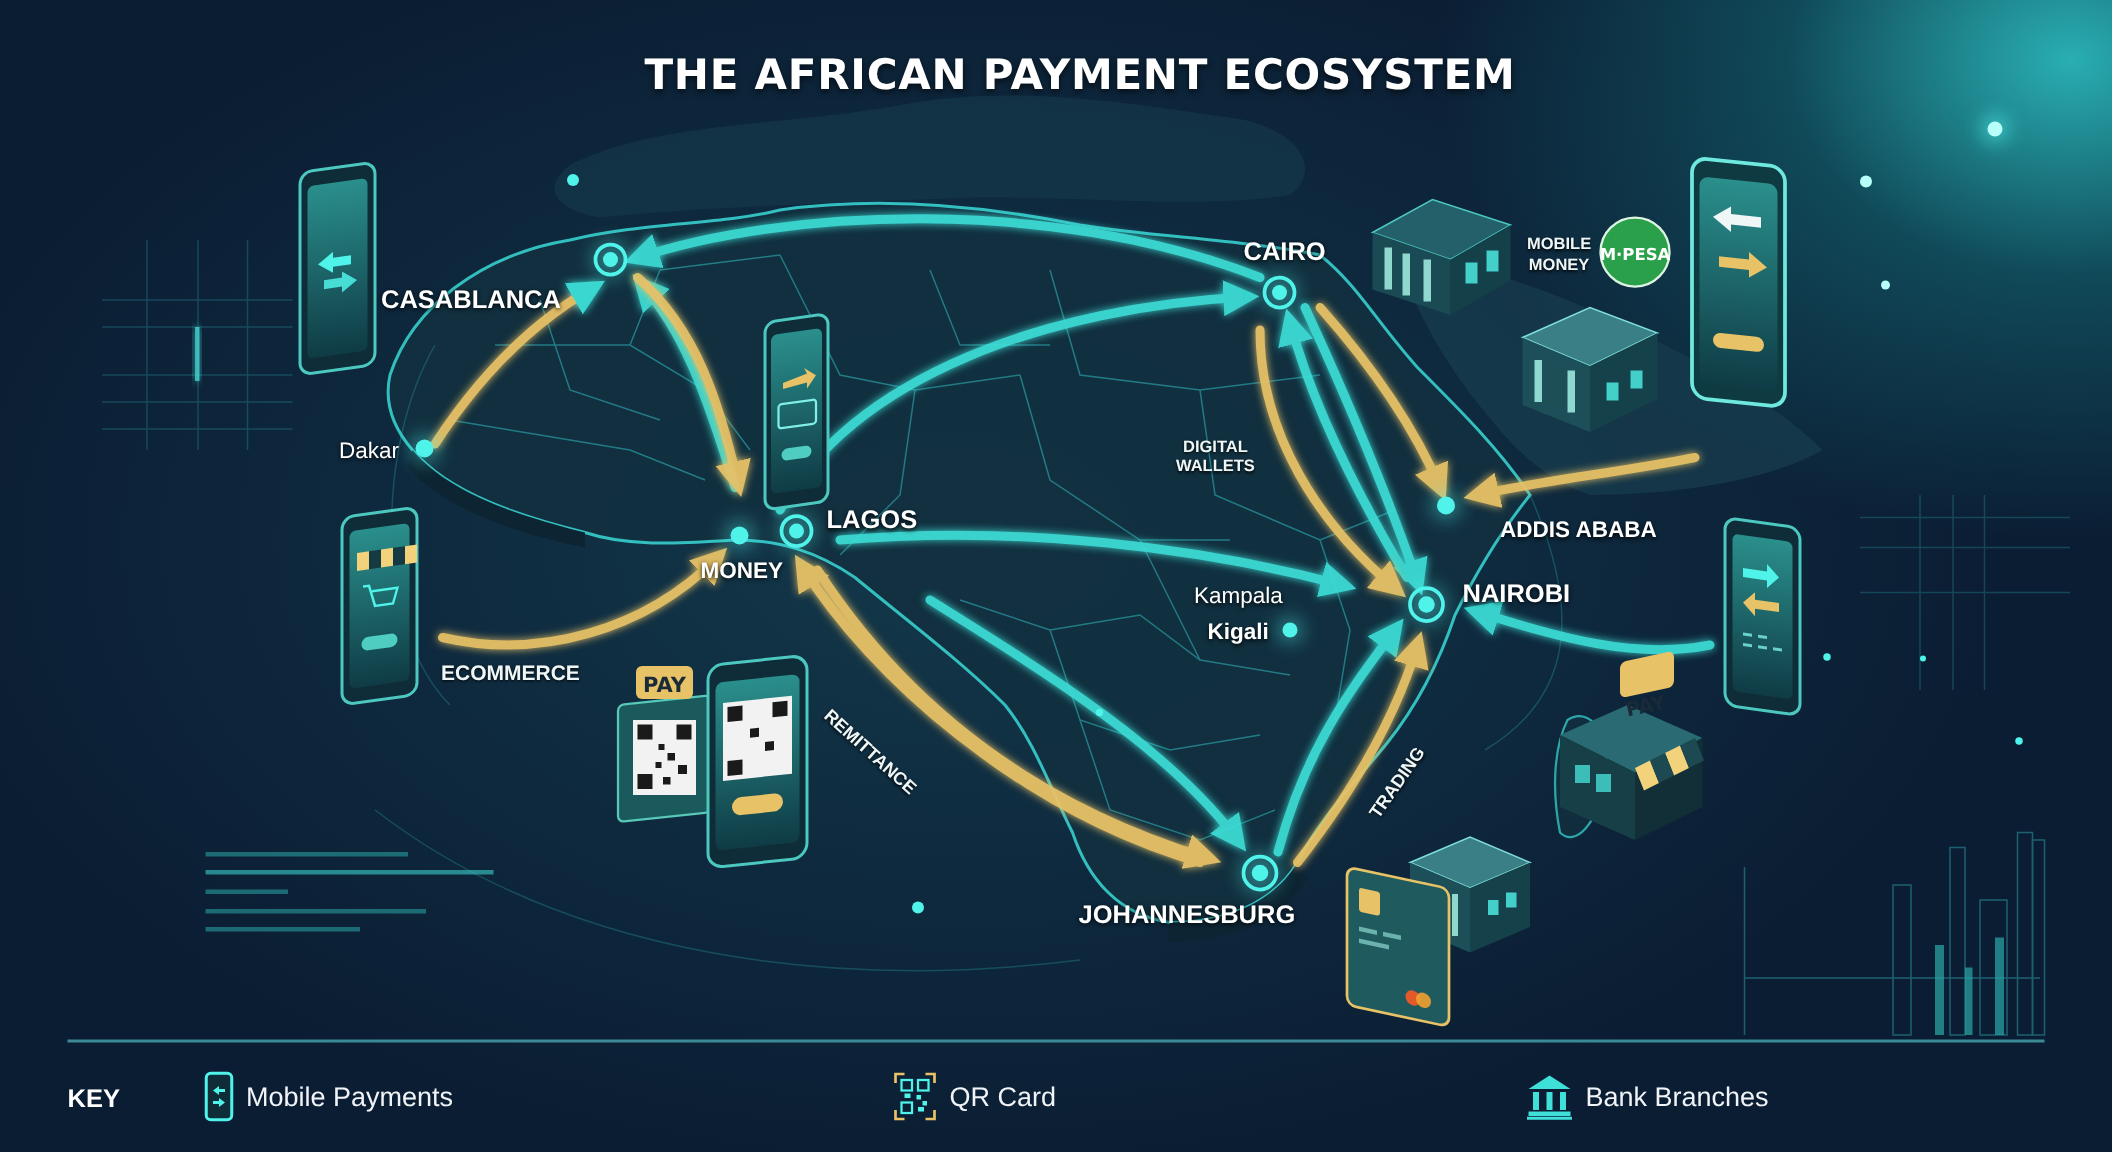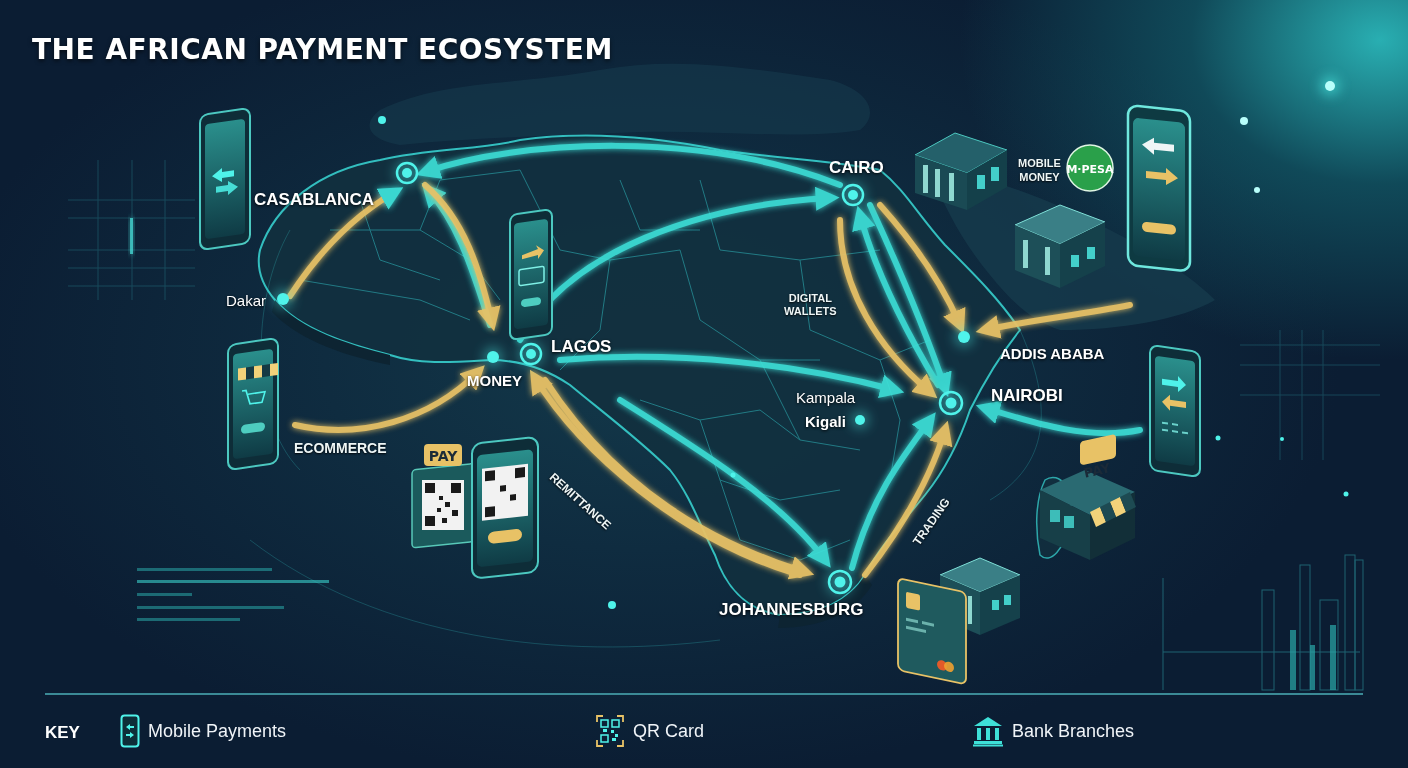--- a/index.html
+++ b/index.html
@@ -7,21 +7,21 @@
   body { position: relative; font-family: "Liberation Sans", sans-serif; color: #fff; }
   .bg {
     position: absolute; inset: 0;
     background:
       radial-gradient(ellipse 420px 320px at 1380px 40px, rgba(46,200,200,0.85), rgba(20,110,120,0.55) 45%, rgba(10,40,60,0) 100%),
       radial-gradient(ellipse 700px 420px at 640px 360px, #13394a 0%, #0f2c40 45%, #0b1d33 100%),
       #0a1a2e;
   }
   svg.scene { position: absolute; left: 0; top: 0; }
   .title {
-    position: absolute; left: 0; width: 1408px; top: 33px; text-align: left;
+    position: absolute; left: 0; width: 1408px; top: 33px; text-align: center;
     font-family: "DejaVu Sans", sans-serif; font-weight: bold; font-size: 28px; letter-spacing: 0.5px;
     color: #ffffff; text-shadow: 0 2px 4px rgba(0,0,0,0.6); padding-left: 32px;
   }
   .city { position: absolute; font-weight: bold; color: #ffffff; text-shadow: 0 1px 3px rgba(0,0,0,0.9); white-space: nowrap; }
   .city.major { font-size: 17px; }
   .city.minor { font-size: 15px; font-weight: normal; }
   .flow-label { position: absolute; font-weight: bold; font-size: 12px; color: #eef6f6; text-shadow: 0 1px 2px rgba(0,0,0,0.9); white-space: nowrap; text-align: center; line-height: 15px; }
   .flow-label.big { font-size: 14px; }
   .key-line { position: absolute; left: 45px; top: 693px; width: 1318px; height: 2px; background: #3b8a96; }
   .key { position: absolute; left: 0; top: 705px; height: 50px; width: 1216px; }
@@ -362,42 +362,42 @@
 </svg>
 
 <div class="title">THE AFRICAN PAYMENT ECOSYSTEM</div>
 
 <div class="city major" style="left:254px; top:164px;margin-top:26px;">CASABLANCA</div>
 <div class="city major" style="left:829px; top:158px;">CAIRO</div>
 <div class="city minor" style="left:226px; top:292px;">Dakar</div>
 <div class="city major" style="left:467px; top:372px; font-size:15px;">MONEY</div>
 <div class="city major" style="left:551px; top:337px;">LAGOS</div>
 <div class="city major" style="left:977px; top:345px; font-size:15px;margin-left:23px;">ADDIS ABABA</div>
-<div class="city major" style="left:975px; top:386px;margin-left:16px;">NAIROBI</div>
+<div class="city major" style="left:975px; top:386px;">NAIROBI</div>
 <div class="city minor" style="left:796px; top:389px;">Kampala</div>
 <div class="city minor" style="left:805px; top:413px;font-weight:bold;">Kigali</div>
 <div class="city major" style="left:719px; top:600px;">JOHANNESBURG</div>
 
 <div class="flow-label" style="left:784px; top:292px; font-size:11px; line-height:13px;">
   <div>DIGITAL</div>
   <div>WALLETS</div>
 </div>
 <div class="flow-label big" style="left:294px; top:441px;">ECOMMERCE</div>
 <div class="flow-label" style="left:556px; top:470px; transform: rotate(42deg); transform-origin: left top;">REMITTANCE</div>
 <div class="flow-label" style="left:910px; top:540px; transform: rotate(-55deg); transform-origin: left top;">TRADING</div>
 <div class="flow-label" style="left:1018px; top:156px; font-size:11px; line-height:14px;">
   <div>MOBILE</div>
   <div>MONEY</div>
 </div>
 
 <div class="key-line"></div>
 <div class="key">
   <div class="key-title">KEY</div>
 
-  <div class="key-item" style="left:120px;">
+  <div class="key-item" style="left:136px;">
     <svg width="20" height="34" viewBox="0 0 20 34">
       <rect x="1.5" y="1.5" width="17" height="31" rx="3" fill="#0e2d38" stroke="#4ff3ea" stroke-width="2"></rect>
       <path d="M6,13 L10,10 L10,12 L14,12 L14,14 L10,14 L10,16 z" fill="#4ff3ea"></path>
       <path d="M14,21 L10,24 L10,22 L6,22 L6,20 L10,20 L10,18 z" fill="#4ff3ea"></path>
     </svg>
     <span class="lbl">Mobile Payments</span>
   </div>
 
 
   <div class="key-item" style="left:595px;">
@@ -408,21 +408,21 @@
       <rect x="6" y="21" width="7" height="7" fill="none" stroke="#4ff3ea" stroke-width="1.5"></rect>
       <rect x="16" y="16" width="3" height="3" fill="#4ff3ea"></rect>
         <rect x="20" y="20" width="3" height="3" fill="#4ff3ea"></rect>
       <rect x="17" y="24" width="4" height="3" fill="#4ff3ea"></rect>
         <rect x="8" y="15" width="4" height="3" fill="#4ff3ea"></rect>
     </svg>
     <span class="lbl">QR Card</span>
   </div>
 
 
-  <div class="key-item" style="left:972px;justify-content:flex-end;">
+  <div class="key-item" style="left:1017px;justify-content:flex-end;">
     <svg width="32" height="32" viewBox="0 0 32 32">
       <path d="M16,2 L30,11 L2,11 z" fill="#3ee0d8"></path>
       <rect x="5" y="13" width="4" height="12" fill="#3ee0d8"></rect>
       <rect x="14" y="13" width="4" height="12" fill="#3ee0d8"></rect>
       <rect x="23" y="13" width="4" height="12" fill="#3ee0d8"></rect>
       <rect x="2" y="26" width="28" height="3" fill="#3ee0d8"></rect>
       <rect x="1" y="29.5" width="30" height="2" fill="#3ee0d8"></rect>
     </svg>
     <span class="lbl">Bank Branches</span>
   </div>

